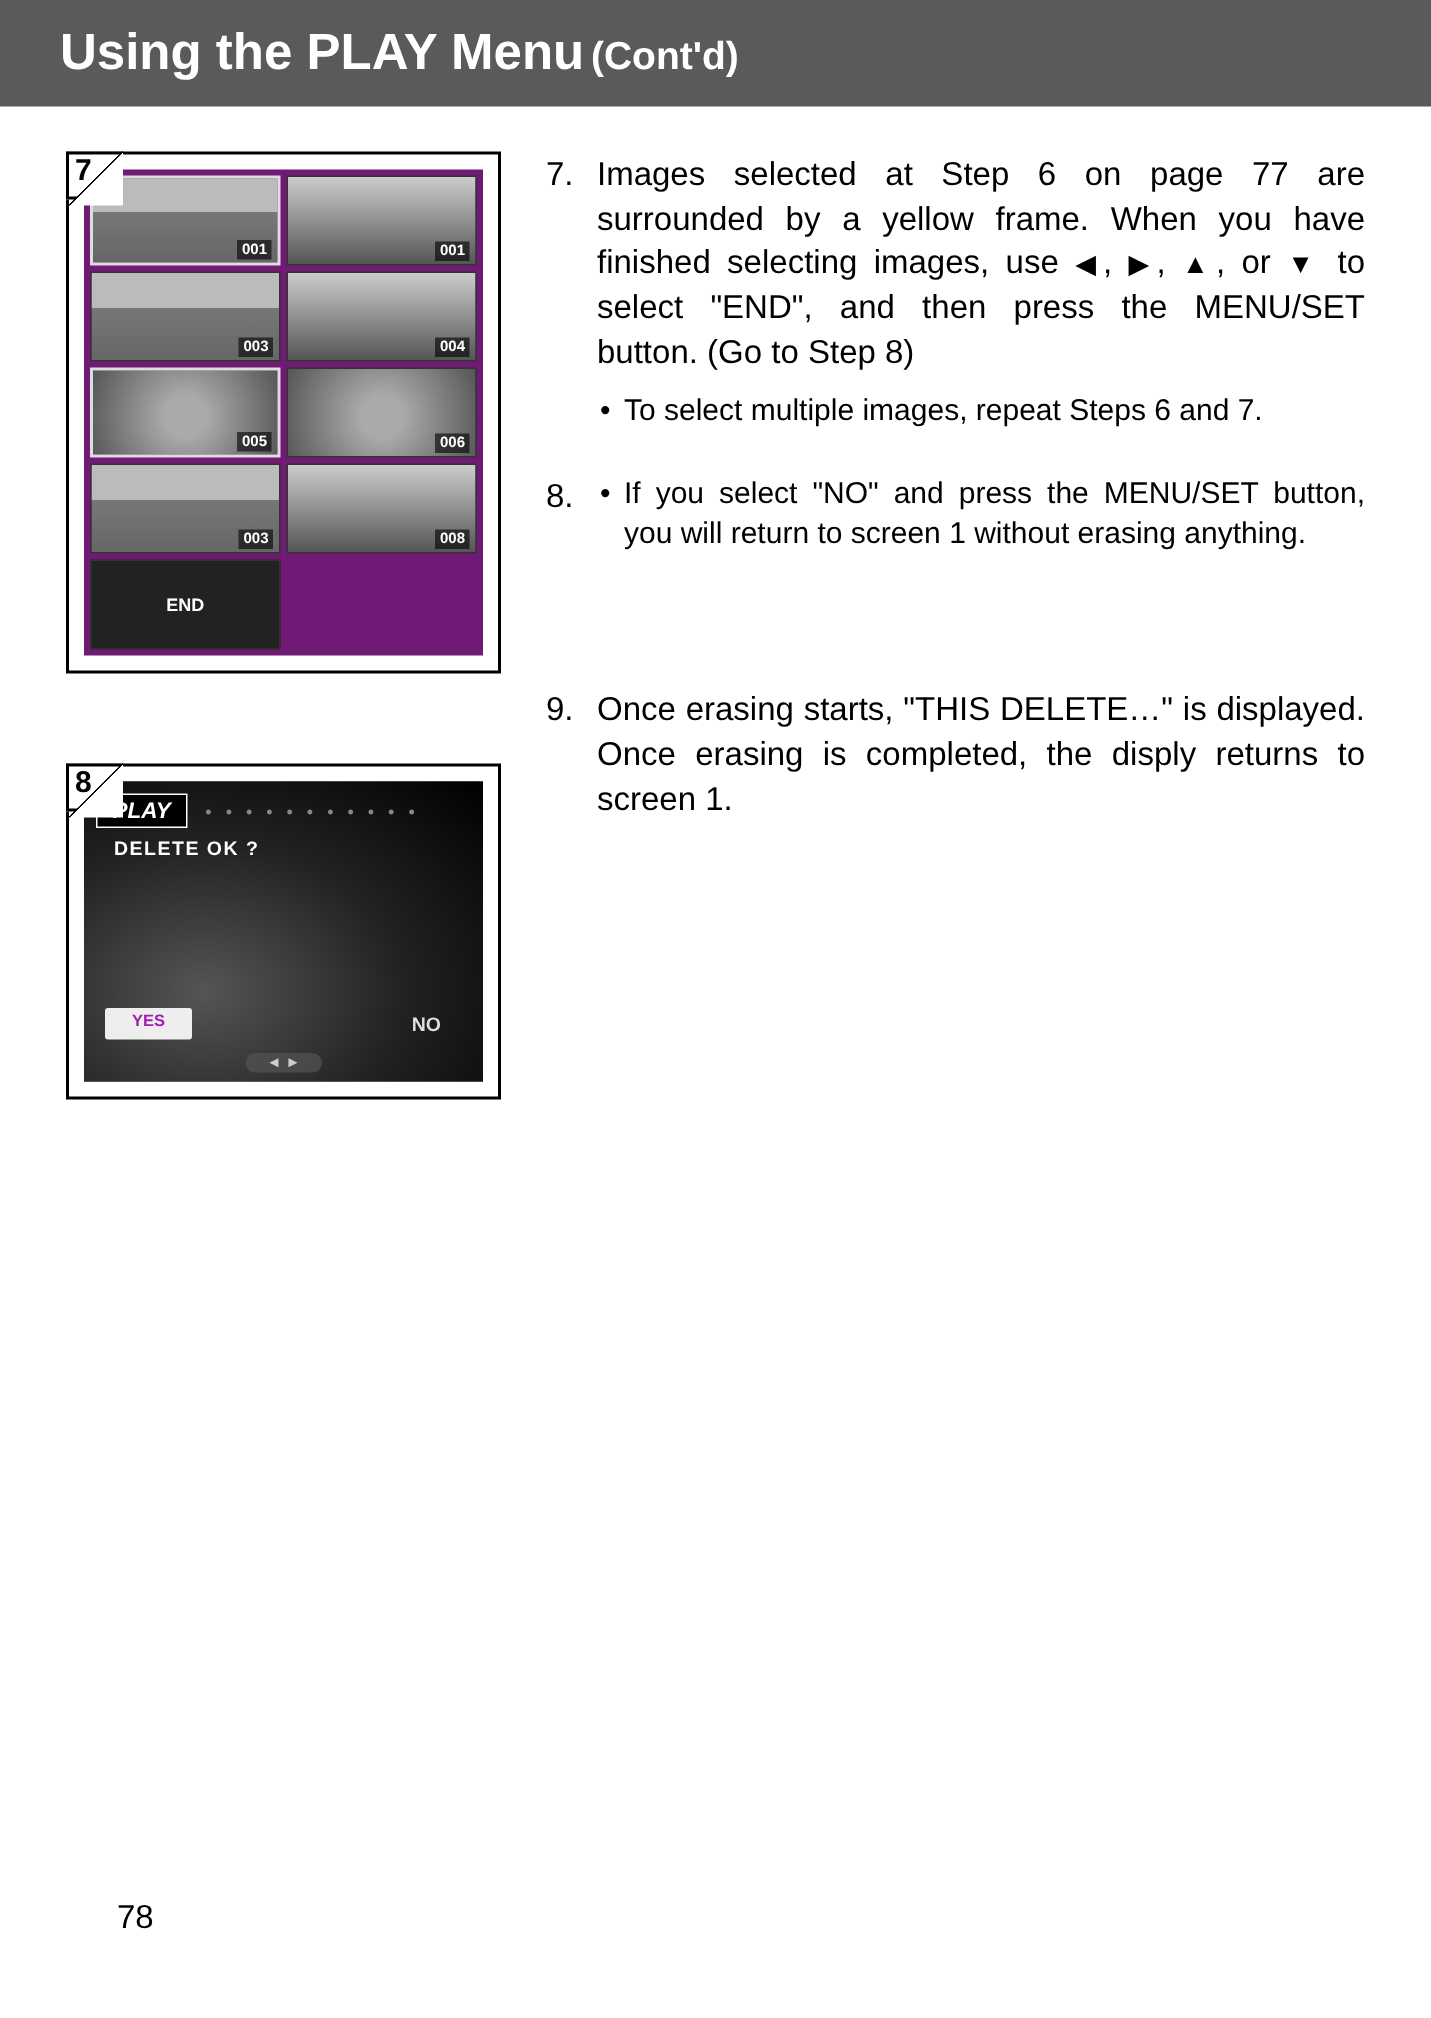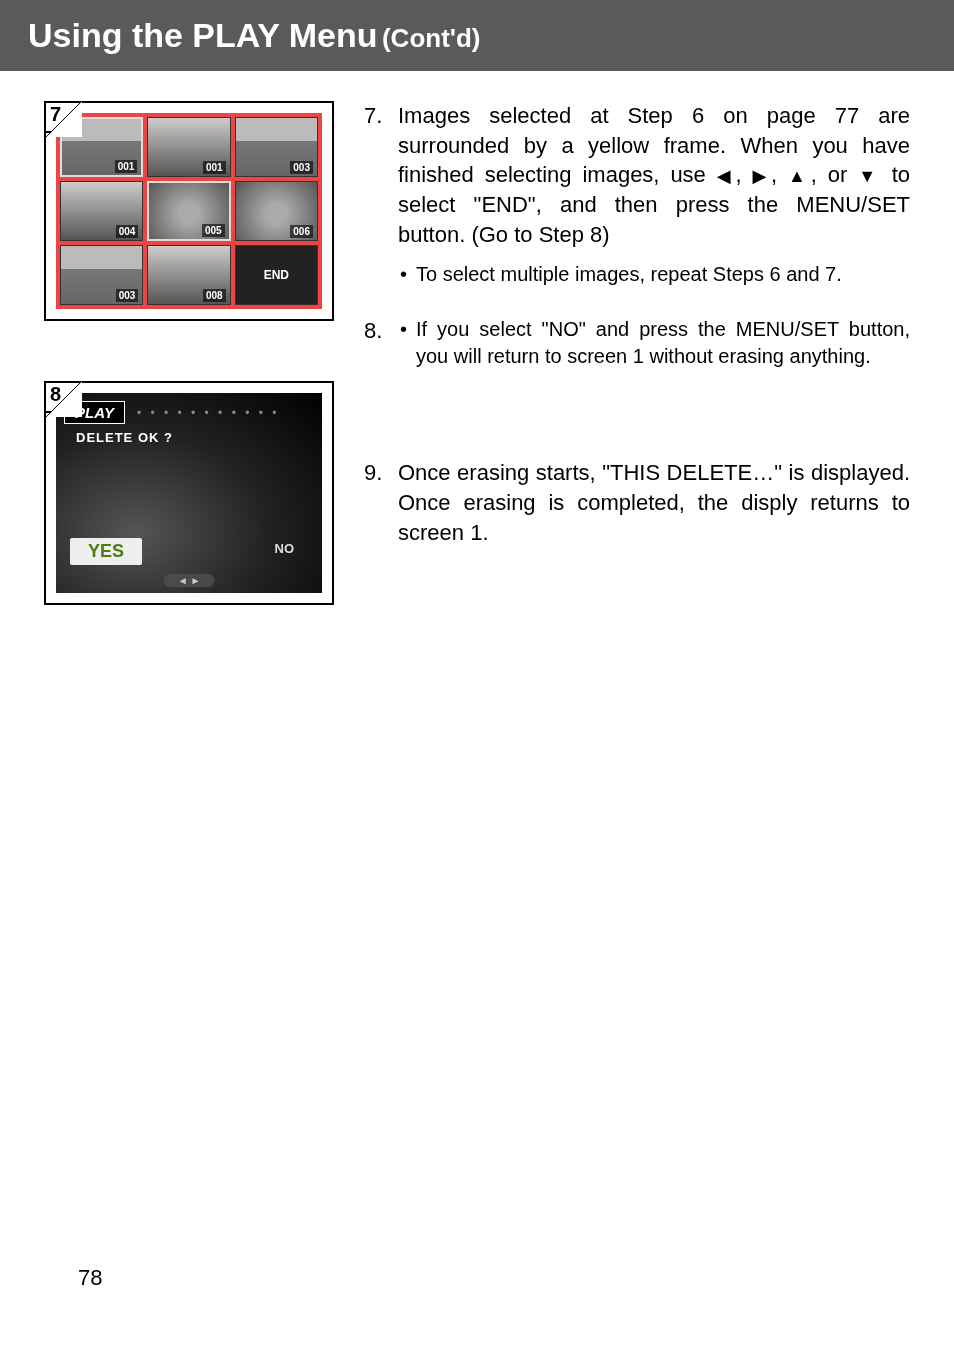--- a/index.html
+++ b/index.html
@@ -7,21 +7,21 @@
       width: 954px;
       height: 1345px;
       background: #fff;
       font-family: Arial, Helvetica, sans-serif;
       position: relative;
       color: #000;
     }
     .header-bar {
       background: #5a5a5a;
       color: #fff;
-      padding: 16px 28px;
+      padding: 16px 40px;
       margin: 0;
     }
     .header-title {
       font-size: 34px;
       font-weight: bold;
     }
     .header-sub {
       font-size: 26px;
       font-weight: bold;
     }
@@ -70,23 +70,23 @@
       width: 36px;
       height: 36px;
       background: linear-gradient(135deg, transparent 49%, #000 49%, #000 51%, #fff 51%);
     }
     .fig-num span {
       position: relative;
       z-index: 3;
     }
     .thumb-grid {
       display: grid;
-      grid-template-columns: repeat(3, 1fr);
+      grid-template-columns: repeat(2, 1fr);
       gap: 4px;
-      background: #ef4444;
+      background: #701a75;
       padding: 4px;
     }
     .thumb {
       background: #888;
       height: 60px;
       position: relative;
       border: 1px solid #333;
       overflow: hidden;
     }
     .thumb-sel { border: 2px solid #ddd; }
@@ -157,23 +157,23 @@
     .play-buttons {
       position: absolute;
       bottom: 28px;
       left: 14px;
       right: 14px;
       display: flex;
       justify-content: space-between;
     }
     .play-btn-yes {
       background: #eee;
-      color: #4d7c0f;
+      color: #a21caf;
       padding: 3px 18px;
-      font-size: 18px;
+      font-size: 11px;
       font-weight: bold;
       border-radius: 2px;
     }
     .play-btn-no {
       color: #ddd;
       padding: 3px 14px;
       font-size: 13px;
       font-weight: bold;
     }
     .play-arrows {

